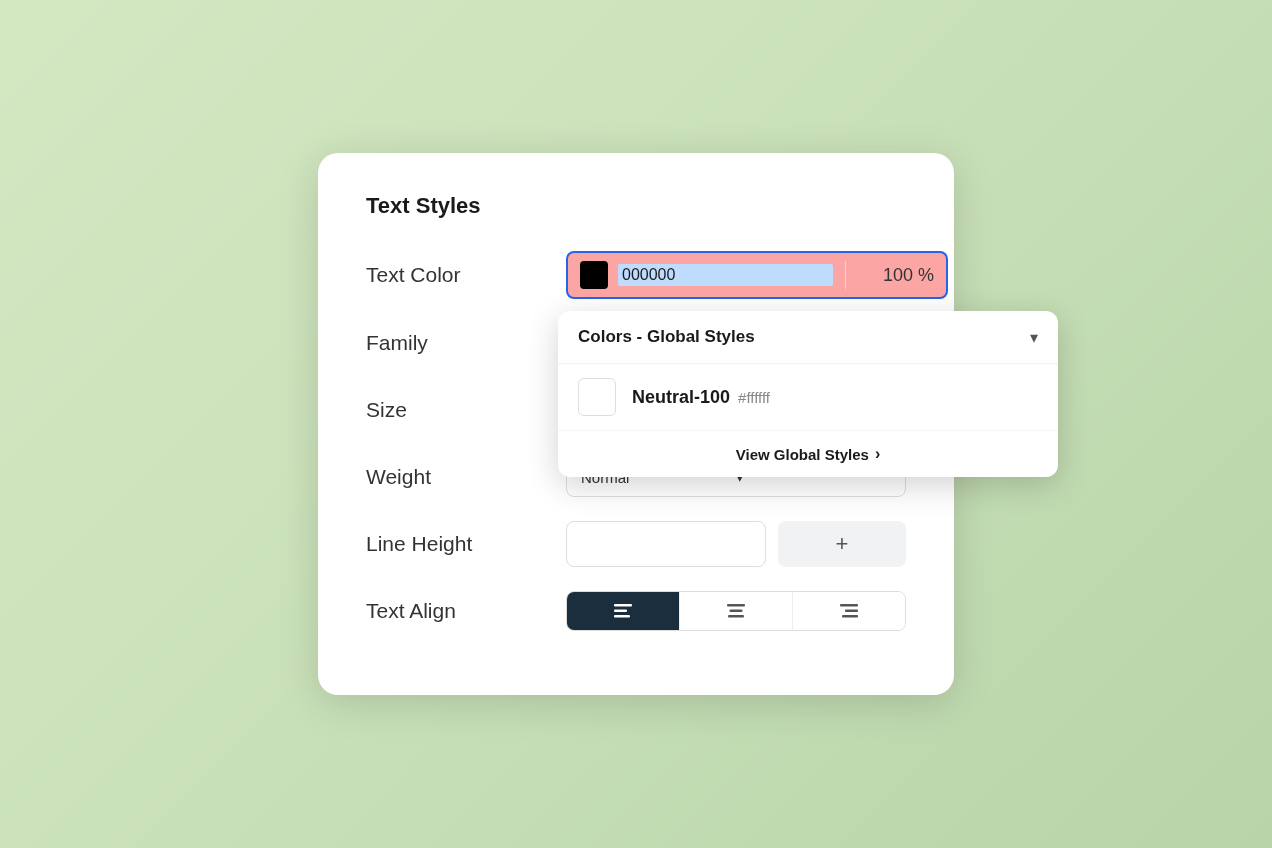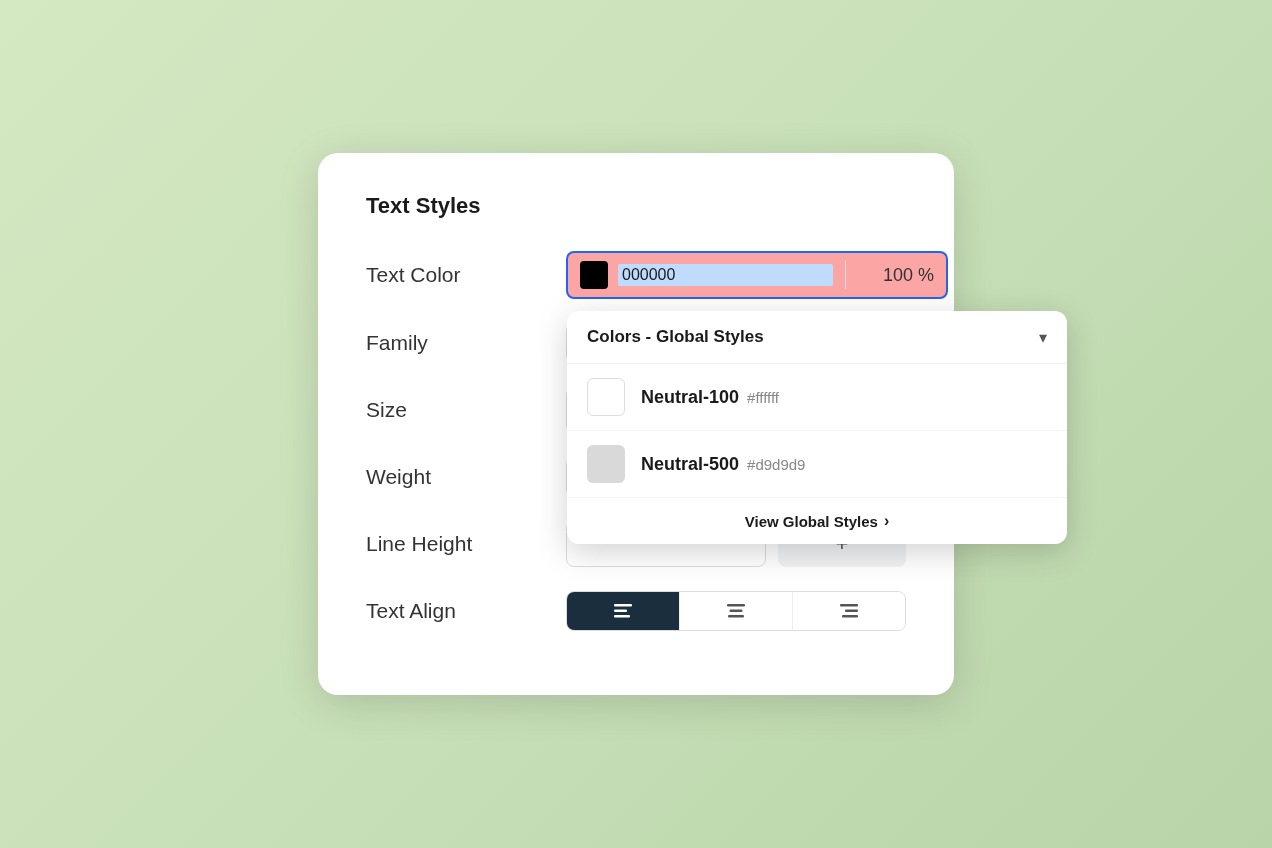--- a/index.html
+++ b/index.html
@@ -190,21 +190,21 @@
 
     .align-btn.active {
       background: #1a2e3d;
       color: #fff;
     }
 
     
     .dropdown-overlay {
       position: absolute;
       top: 60px;
-      left: 201px;
+      left: 192px;
       width: 500px;
       background: #fff;
       border-radius: 12px;
       box-shadow: 0 8px 32px rgba(0,0,0,0.18);
       z-index: 100;
       overflow: hidden;
     }
 
     .dropdown-header {
       display: flex;
@@ -307,25 +307,20 @@
         <span class="dropdown-chevron">▾</span>
       </div>
 
       <div class="color-option">
         <div class="color-option-swatch swatch-white"></div>
         <span class="color-option-name">Neutral-100</span>
         <span class="color-option-hex">#ffffff</span>
       </div>
 
 
-      <div class="color-option">
-        <div class="color-option-swatch swatch-gray"></div>
-        <span class="color-option-name">Neutral-500</span>
-        <span class="color-option-hex">#d9d9d9</span>
-      </div>
 
       <div class="view-global-styles">
         <span>View Global Styles</span>
         <span class="arrow">›</span>
       </div>
     </div>
   </div>
 
   <div class="form-row">
     <div class="form-label">Family</div>

